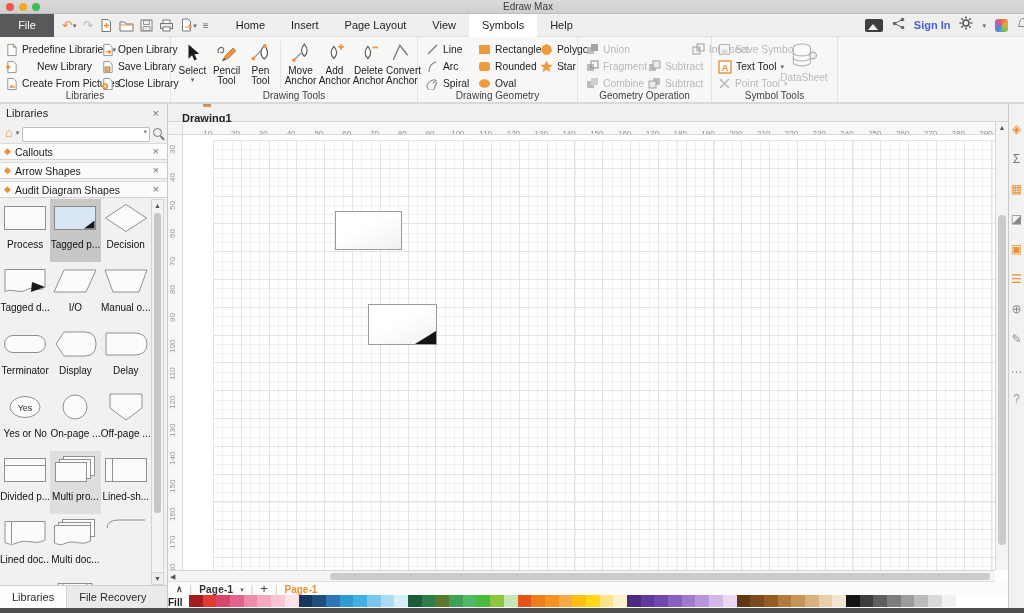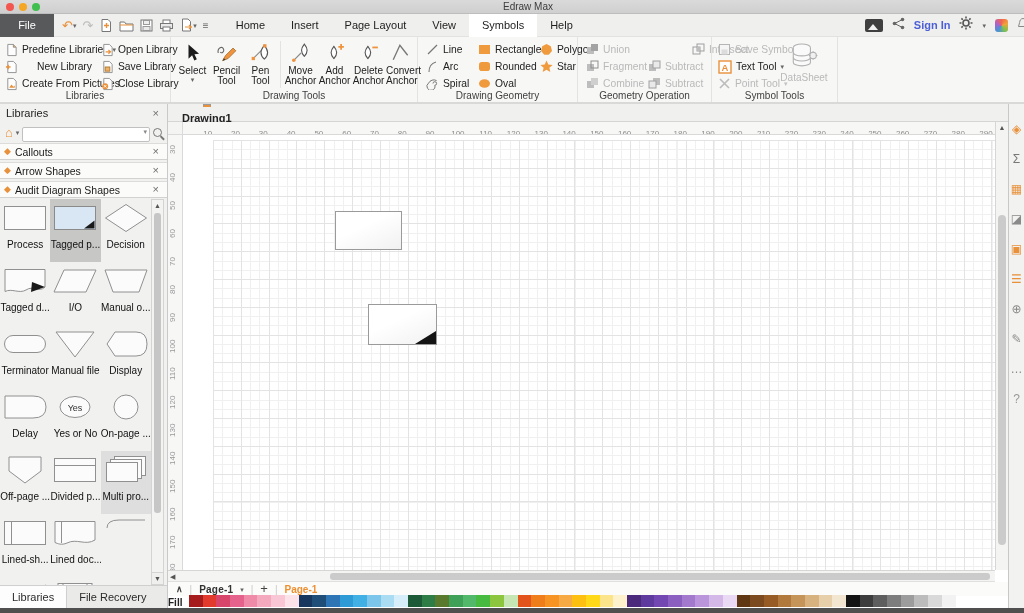--- a/index.html
+++ b/index.html
@@ -618,26 +618,20 @@
         <div class="slabel">Manual o...</div>
       </div>
       <div class="cell">
         <svg width="46" height="32" viewBox="0 0 46 32">
             <rect x="2.5" y="7.5" width="41" height="17" rx="8.5" fill="#fbfbfb" stroke="#909090"></rect>
           </svg>
         <div class="slabel">Terminator</div>
       </div>
       <div class="cell">
         <svg width="46" height="32" viewBox="0 0 46 32">
-            <polygon points="4,4 42,4 23,29" fill="#fbfbfb" stroke="#909090"></polygon>
-          </svg>
-        <div class="slabel">Manual file</div>
-      </div>
-      <div class="cell">
-        <svg width="46" height="32" viewBox="0 0 46 32">
             <path d="M12 4 H33 Q44 4 44 16 Q44 28 33 28 H12 L4 16 Z" fill="#fbfbfb" stroke="#909090"></path>
           </svg>
         <div class="slabel">Display</div>
       </div>
       <div class="cell">
         <svg width="46" height="32" viewBox="0 0 46 32">
             <path d="M3 5 H31 Q44 5 44 16 Q44 27 31 27 H3 Z" fill="#fbfbfb" stroke="#909090"></path>
           </svg>
         <div class="slabel">Delay</div>
       </div>
@@ -681,20 +675,28 @@
             <line x1="9.5" y1="4.5" x2="9.5" y2="27.5" stroke="#909090"></line>
           </svg>
         <div class="slabel">Lined-sh...</div>
       </div>
       <div class="cell">
         <svg width="46" height="32" viewBox="0 0 46 32">
             <path d="M3 4.5 H43 V23 C33 29 25 21 15 26 C9.5 28.5 5.5 26.5 3 25.5 Z" fill="#fbfbfb" stroke="#909090"></path>
             <line x1="9.5" y1="4.5" x2="9.5" y2="26" stroke="#909090"></line>
           </svg>
         <div class="slabel">Lined doc...</div>
+      </div>
+      <div class="cell">
+        <svg width="46" height="32" viewBox="0 0 46 32">
+            <rect x="10.5" y="2.5" width="32" height="17" fill="#fbfbfb" stroke="#909090"></rect>
+            <rect x="6.5" y="5.5" width="32" height="17" fill="#fbfbfb" stroke="#909090"></rect>
+            <path d="M2.5 8.5 H38.5 V24 C29 29.5 22 22 13 26.5 C8.5 28.5 5 27 2.5 26 Z" fill="#fbfbfb" stroke="#909090"></path>
+          </svg>
+        <div class="slabel">Multi doc...</div>
       </div>
       <div class="cell">
         <svg width="46" height="10" viewBox="0 0 46 10">
             <path d="M4 10 Q4 2 16 2 H42" fill="none" stroke="#909090"></path>
           </svg>
       </div>
       <div class="cell">
         <svg width="46" height="10" viewBox="0 0 46 10">
             <path d="M2 9 Q14 2 24 6 Q34 10 44 4" fill="none" stroke="#909090"></path>
           </svg>

